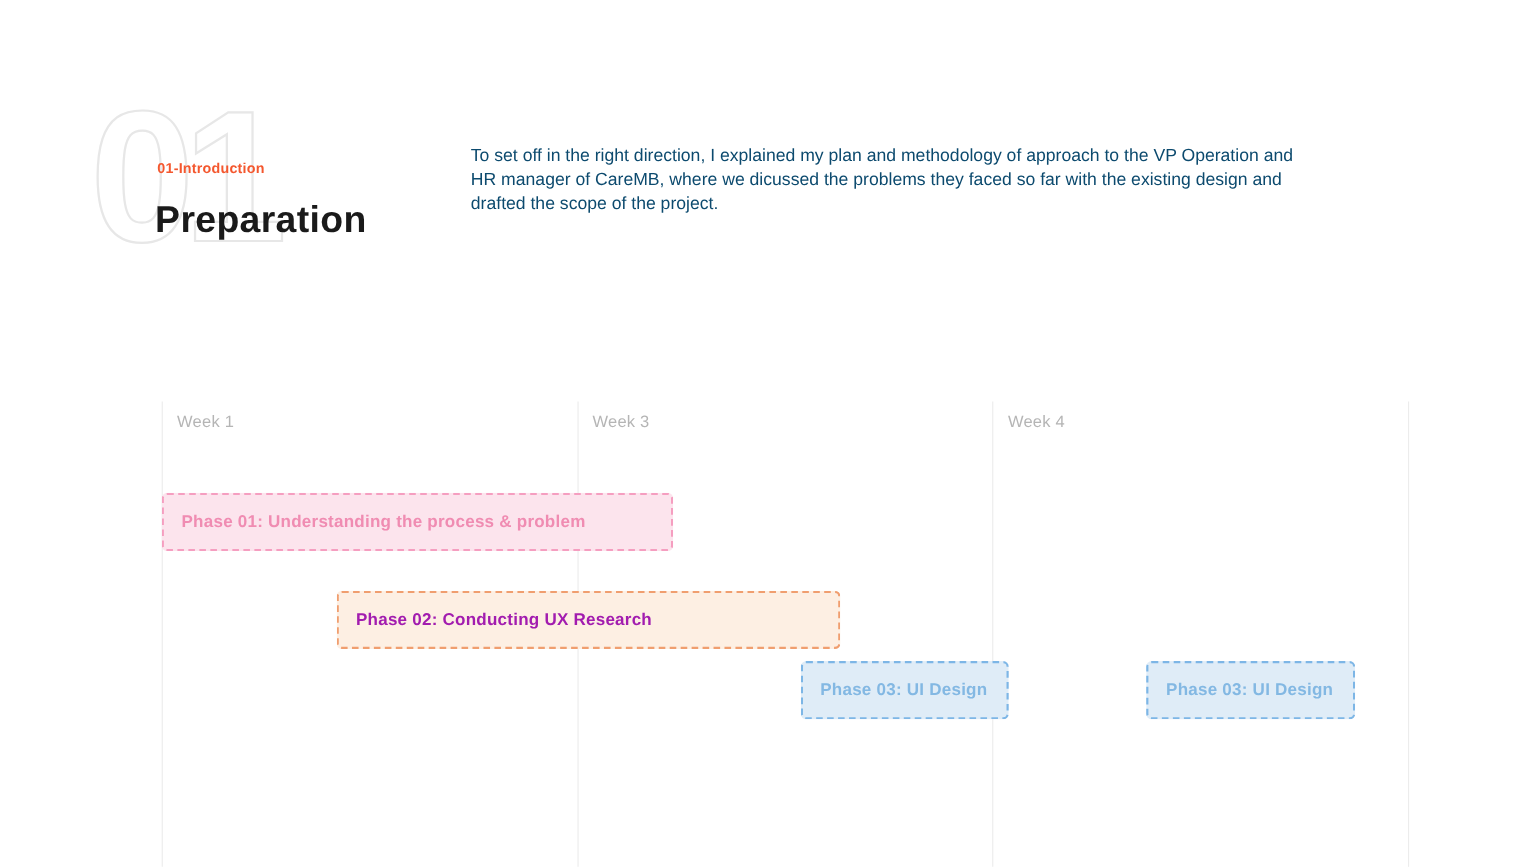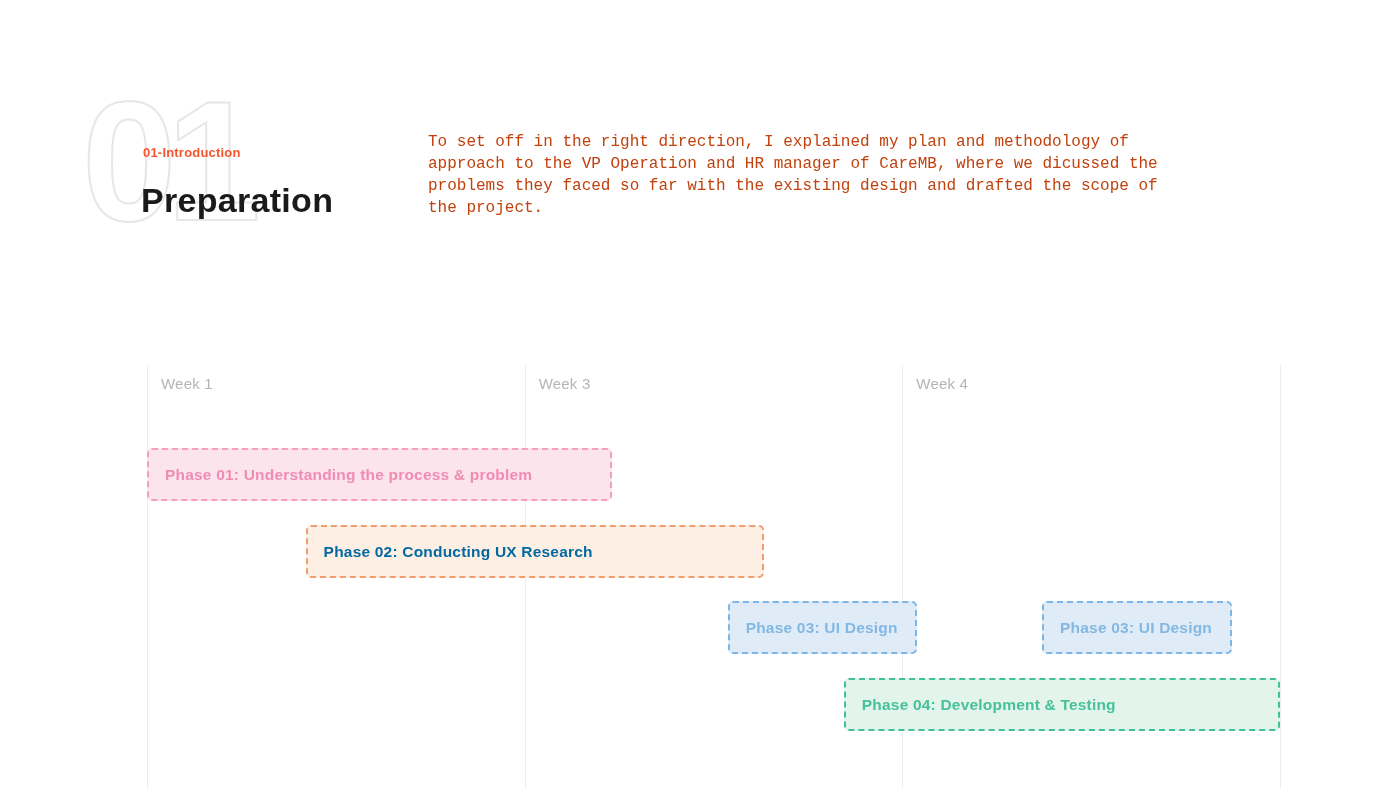--- a/index.html
+++ b/index.html
@@ -49,22 +49,21 @@
     letter-spacing: 0.3px;
   }
   .description {
     position: absolute;
     left: 428px;
     top: 91px;
     width: 748px;
     margin: 0;
     font-size: 16px;
     line-height: 22px;
-    color: #c2410c;
-    font-family: Liberation Mono, monospace;
+    color: #0c4a6e;
   }
 
   
   .timeline {
     position: absolute;
     left: 147px;
     top: 325px;
     width: 1133px;
     height: 423px;
     border-right: 1px solid #ececec;
@@ -122,22 +121,21 @@
       <div class="week-column">
         <span class="week-label">Week 3</span>
       </div>
       <div class="week-column">
         <span class="week-label">Week 4</span>
       </div>
     </div>
 
     <div class="phase-bar" style="left: 0%; width: 41%; top: 83px; background: rgb(252, 228, 237); border-color: rgb(245, 158, 192); color: rgb(240, 140, 178);">Phase 01: Understanding the process &amp; problem</div>
 
-    <div class="phase-bar" style="left: 14%; width: 40.5%; top: 160px; background: rgb(253, 239, 227); border-color: rgb(240, 158, 111); color: #0369a1;">Phase 02: Conducting UX Research</div>
+    <div class="phase-bar" style="left: 14%; width: 40.5%; top: 172px; background: rgb(253, 239, 227); border-color: rgb(240, 158, 111); color: #a21caf;">Phase 02: Conducting UX Research</div>
 
     <div class="phase-bar" style="left: 51.25%; width: 16.75%; top: 236px; background: rgb(223, 236, 247); border-color: rgb(125, 182, 230); color: rgb(131, 184, 227);">Phase 03: UI Design</div>
 
     <div class="phase-bar" style="left: 79%; width: 16.75%; top: 236px; background: rgb(223, 236, 247); border-color: rgb(125, 182, 230); color: rgb(131, 184, 227);">Phase 03: UI Design</div>
 
-    <div class="phase-bar" style="left: 61.5%; width: 38.5%; top: 313px; background: rgb(226, 244, 236); border-color: rgb(63, 194, 149); color: rgb(72, 193, 152);">Phase 04: Development &amp; Testing</div>
   </div>
 
 </div>
 
 </body></html>

